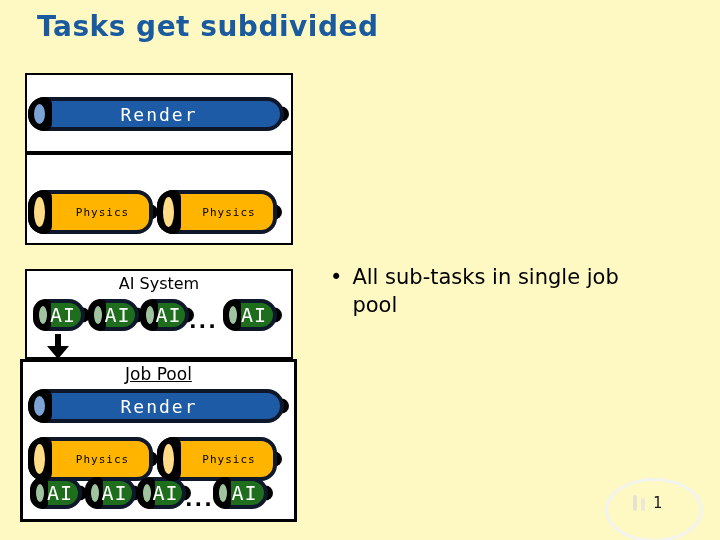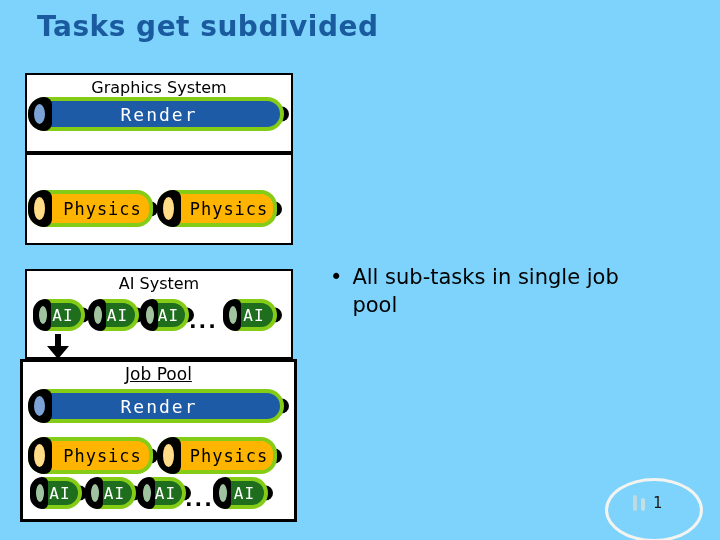--- a/index.html
+++ b/index.html
@@ -1,17 +1,17 @@
 <!DOCTYPE html>
 <html><head>
 <meta charset="utf-8">
 <style>
   html,body { margin:0; padding:0; background:#fff; }
   .slide {
-    position:relative; width:720px; height:540px; background:#7dd3fc;
+    position:relative; width:720px; height:540px; background:#fef9c3;
     font-family:"DejaVu Sans","Liberation Sans",sans-serif; overflow:hidden;
   }
   .title {
     position:absolute; left:37px; top:10px;
     font-size:28px; font-weight:bold; letter-spacing:0.5px; color:#1a5a9e;
   }
   
   .sysbox {
     position:absolute; left:25px; width:268px; box-sizing:border-box;
     border:2px solid #000; background:#fff; z-index:0;
@@ -23,41 +23,41 @@
 
   
   .jobpool {
     position:absolute; left:20px; top:359px; width:277px; height:163px;
     box-sizing:border-box; border:3px solid #000; background:#fff; z-index:0;
   }
   .jobpool .box-label { font-size:17px; margin-top:2px;text-decoration:underline; }
 
   
   .pill {
-    position:absolute; box-sizing:border-box; border:4px solid #84cc16;
+    position:absolute; box-sizing:border-box; border:4px solid #0f172a;
     border-radius:17px; display:flex; align-items:center; justify-content:center;
     font-family:"DejaVu Sans Mono","Liberation Mono",monospace;
   }
   .pill::before { 
     content:""; position:absolute; left:-4px; top:-4px; bottom:-4px; width:24px;
     background:#000; border-radius:17px 8px 8px 17px; z-index:1;
   }
   .pill::after { 
     content:""; position:absolute; left:2px; top:3px; bottom:3px; width:11px;
     border-radius:50%; z-index:2; background:var(--cap);
   }
   .pill .tail { 
     position:absolute; right:-9px; top:50%; transform:translateY(-50%);
     width:12px; height:15px; background:#000; border-radius:2px 8px 8px 2px; z-index:-1;
   }
   .pill-label { position:relative; z-index:3; white-space:nowrap; }
 
   .lg { height:34px; font-size:18px; letter-spacing:2px; }
-  .md { height:37px; font-size:17px; letter-spacing:1px; border-radius:16px; }
-  .sm { height:32px; font-size:16px; letter-spacing:1px; border-radius:16px; }
+  .md { height:44px; font-size:11px; letter-spacing:1px; border-radius:16px; }
+  .sm { height:32px; font-size:20px; letter-spacing:1px; border-radius:16px; }
   .sm::before { width:18px; border-radius:16px 7px 7px 16px; }
   .sm::after  { left:2px; top:3px; bottom:3px; width:8px; }
 
   .p-render  { background:#1e5ba6; --cap:#7ba3d6; color:#fff; }
   .p-physics { background:#ffb400; --cap:#ffdc85; color:#000; }
   .p-ai      { background:#1e6e1e; --cap:#9fc49f; color:#fff; }
   .p-render .pill-label  { margin-left:6px; }
   .p-physics .pill-label { margin-left:24px; }
   .p-ai .pill-label      { margin-left:8px; }
 
@@ -94,21 +94,20 @@
   }
 </style>
 </head>
 <body>
 
 <div class="slide">
 
   <h1 class="title" style="margin:0;">Tasks get subdivided</h1>
 
   <div class="sysbox box-graphics">
-    <div class="box-label">Graphics System</div>
     <div class="pill p-render lg" style="left:1px; top:22px; width:256px;">
       <i class="tail"></i>
       <span class="pill-label">Render</span>
     </div>
   </div>
 
   <div class="sysbox box-physics">
     <div class="pill p-physics md" style="left:1px; top:35px; width:125px;">
       <i class="tail"></i>
       <span class="pill-label">Physics</span>

